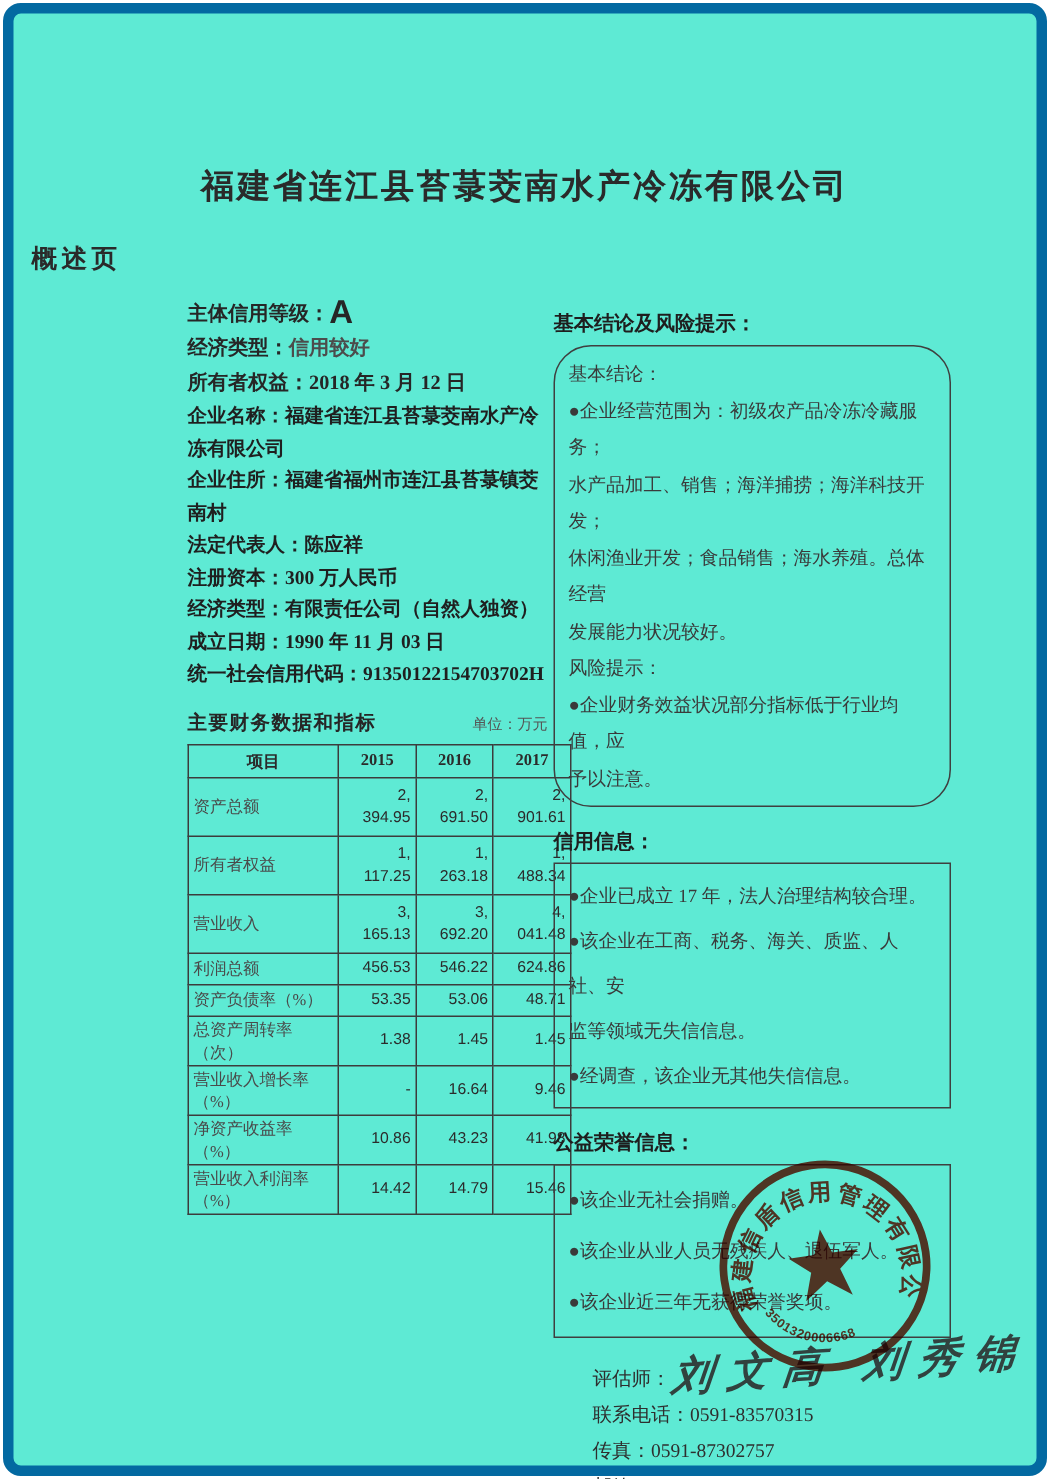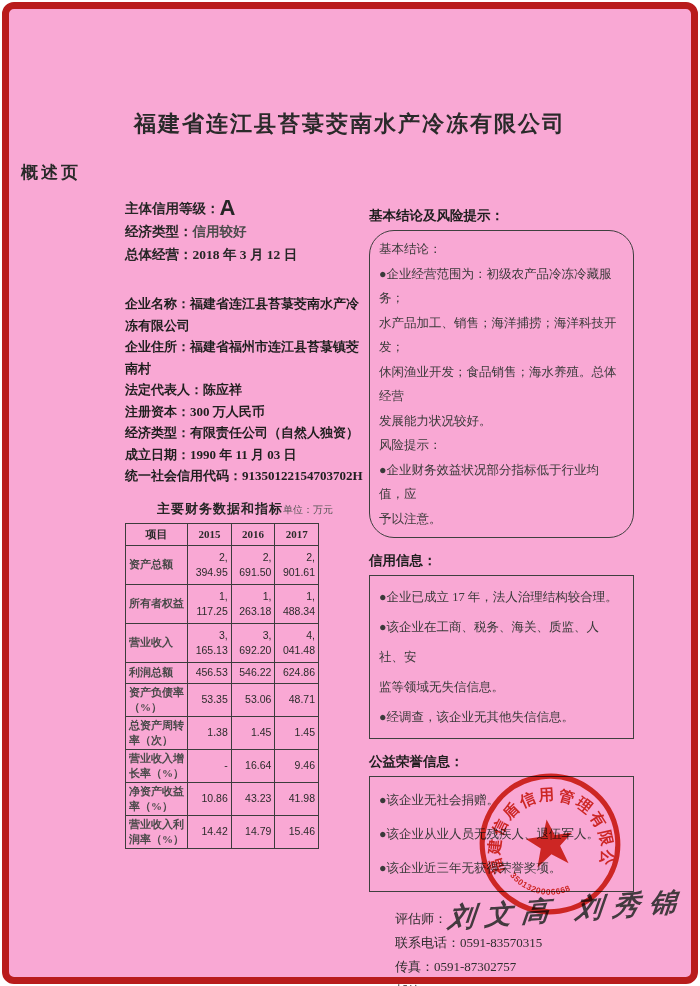--- a/index.html
+++ b/index.html
@@ -3,51 +3,51 @@
 <meta charset="utf-8">
 <style>
   html,body{margin:0;padding:0;}
   body{
     width:700px;height:986px;position:relative;background:#fff;
     font-family:"Liberation Serif","DejaVu Serif",serif;color:#262626;
     overflow:hidden;
   }
   .frame{
     position:absolute;left:2px;top:2px;right:2px;bottom:2px;
-    border:7px solid #b91c1c;border-radius:12px;background:#f9a8d4;
+    border:7px solid #0369a1;border-radius:12px;background:#5eead4;
   }
   .page{position:absolute;inset:0;}
 
   .doc-title{
     position:absolute;top:100px;left:0;width:100%;text-align:center;
     font-size:22px;font-weight:bold;letter-spacing:2px;margin:0;color:#2a2a2a;
   }
   .doc-subtitle{
     position:absolute;top:140px;left:0;width:100%;text-align:left;
     font-size:17px;font-weight:bold;letter-spacing:3px;margin:12px;color:#2a2a2a;
   }
 
   
   .left-col{position:absolute;left:116px;top:187px;width:240px;}
   .rating-line{font-size:13.5px;font-weight:bold;line-height:23px;white-space:nowrap;}
   .rating-grade{font-family:"Liberation Sans","DejaVu Sans",sans-serif;font-size:22px;font-weight:600;vertical-align:-2px;}
   .rating-soft{font-weight:bold;color:#4c4c4c;}
 
-  .company-block{margin-top:27px;font-size:13px;font-weight:bold;line-height:21.5px;color:#1f1f1f;}
+  .company-block{font-size:13px;font-weight:bold;line-height:21.5px;color:#1f1f1f;}
   .company-field{margin:0;}
 
-  .fin-head{margin-top:13px;display:flex;align-items:baseline;justify-content:center;}
+  .fin-head{margin-top:13px;display:flex;align-items:baseline;justify-content:space-between;}
   .fin-title{font-size:13px;font-weight:bold;letter-spacing:1px;}
   .fin-unit{font-size:10px;color:#555;}
 
-  table.fin{border-collapse:collapse;margin-top:5px;width:194px;
+  table.fin{border-collapse:collapse;margin-top:5px;width:256px;
     font-family:"Liberation Serif","DejaVu Serif",serif;}
   table.fin th,table.fin td{border:1.4px solid #3c3c3c;padding:1px 3px;font-size:11px;color:#2b2b2b;}
   table.fin th{font-weight:bold;text-align:center;height:19px;}
-  table.fin td.n{text-align:left;color:#4a4a4a;width:92px;font-weight:bold;}
+  table.fin td.n{text-align:left;color:#4a4a4a;width:92px;}
   table.fin td.v{text-align:right;white-space:pre-line;width:44px;line-height:15px;
     font-family:"Liberation Sans","DejaVu Sans",sans-serif;font-size:10.5px;}
   table.fin tr.tall td{height:36px;}
   table.fin tr.short td{height:18px;}
 
   
   .right-col{position:absolute;left:360px;top:198px;width:265px;}
   .sec-head{font-size:13.5px;font-weight:bold;margin:0 0 5px 0;color:#1e1e1e;}
   .sec-box{border:1.6px solid #3f3f3f;padding:6px 9px;margin-bottom:14px;color:#3a3a3a;}
   .box-conclusion{line-height:24.5px;font-size:12.5px;border-radius:25px;}
@@ -81,21 +81,21 @@
   <div class="left-col">
 
     <div class="rating-block">
       <div class="rating-line">
         <span>主体信用等级：</span><span class="rating-grade">A</span>
       </div>
       <div class="rating-line">
         <span>经济类型：</span><span class="rating-soft">信用较好</span>
       </div>
       <div class="rating-line">
-        <span>总体经营：</span><span>2018 年 3 月 12 日</span>
+        <span>所有者权益：</span><span>2018 年 3 月 12 日</span>
       </div>
     </div>
 
     <div class="company-block">
       <p class="company-field"><span>企业名称：</span><span>福建省连江县苔菉茭南水产冷冻有限公司</span></p>
       <p class="company-field"><span>企业住所：</span><span>福建省福州市连江县苔菉镇茭南村</span></p>
       <p class="company-field"><span>法定代表人：</span><span>陈应祥</span></p>
       <p class="company-field"><span>注册资本：</span><span>300 万人民币</span></p>
       <p class="company-field"><span>经济类型：</span><span>有限责任公司（自然人独资）</span></p>
       <p class="company-field"><span>成立日期：</span><span>1990 年 11 月 03 日</span></p>

